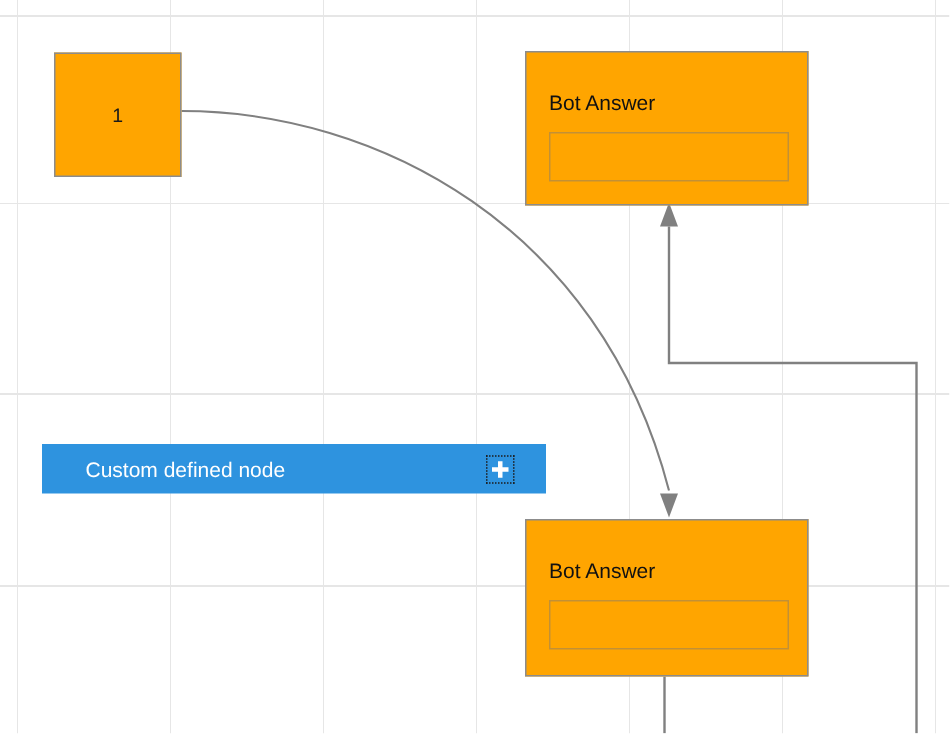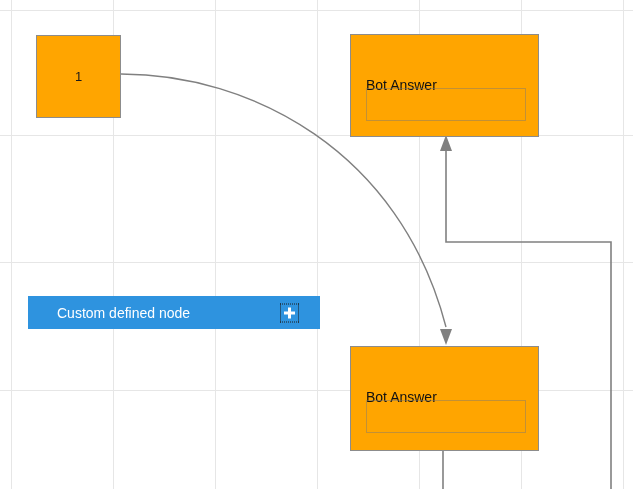--- a/index.html
+++ b/index.html
@@ -62,39 +62,38 @@
     height: 105px;
   }
   .node-title {
     position: absolute;
     left: 15px;
     top: 26px;
     font-size: 14px;
     color: #111111;
     line-height: 1;
     white-space: nowrap;
-    margin-top: 17px;
   }
   .node-slot {
     position: absolute;
     left: 15px;
     right: 12px;
     top: 53px;
     height: 33px;
     box-sizing: border-box;
     border: 1px solid #c9a86a;
     border-color: rgba(120,120,120,0.45);
   }
 
   
   .node-custom {
     position: absolute;
     left: 28px;
     top: 296px;
-    width: 292px;
+    width: 336px;
     height: 33px;
     background: #2E93DF;
     display: flex;
     align-items: center;
   }
   .node-custom-label {
     margin-left: 29px;
     font-size: 14px;
     color: #ffffff;
     line-height: 1;

